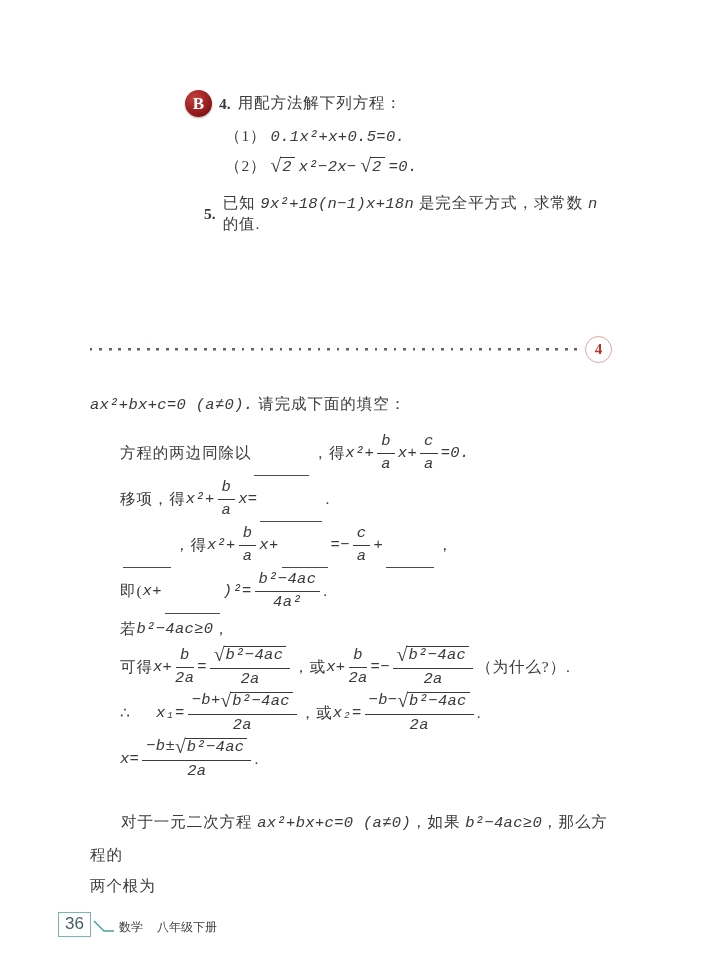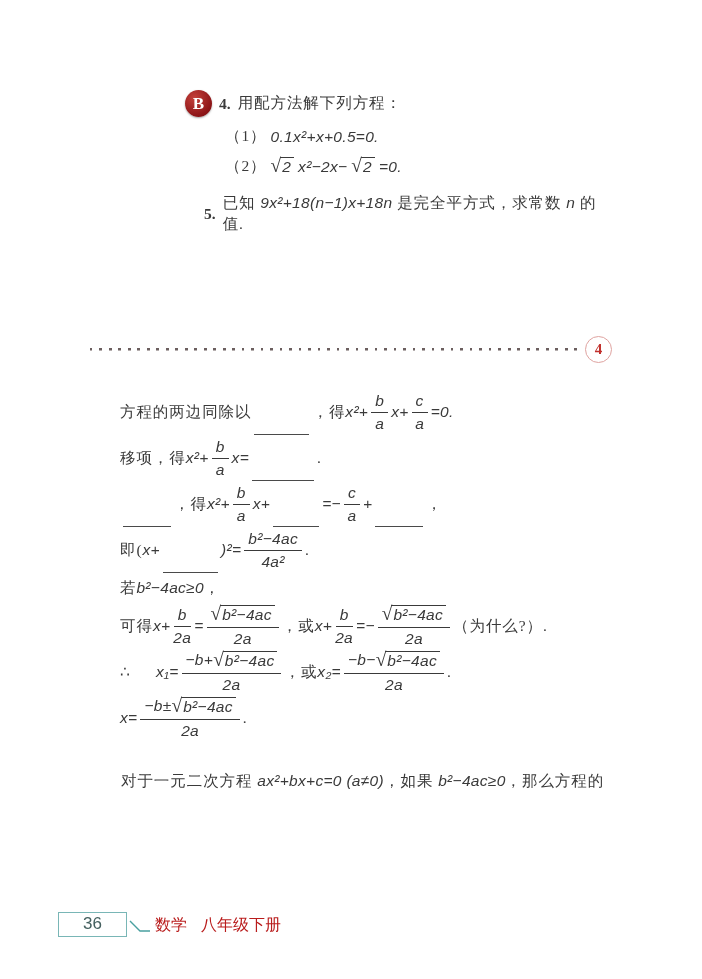--- a/index.html
+++ b/index.html
@@ -10,21 +10,21 @@
     margin:0 auto;
     background:#ffffff;
     color:#3a3a3a;
     font-family:"Liberation Serif","DejaVu Serif",serif;
     font-size:15.5px;
     overflow:hidden;
   }
   .content { padding:0 90px; }
 
   .cjk { letter-spacing:0.06em; }
-  .math { font-style:italic; font-family:Liberation Sans, sans-serif; letter-spacing:0.02em; }
+  .math { font-style:italic; font-family:Liberation Mono, monospace; letter-spacing:0.02em; }
 
   
   .ex-block { margin-left:95px; padding-top:90px; }
   .p4row { display:flex; align-items:center; gap:7px; }
   .badge-b {
     width:27px; height:27px; border-radius:50%;
     background:radial-gradient(circle at 35% 30%, #c4403a, #8c1417 70%, #6f0d10);
     color:#fff; font-weight:bold; font-size:17px;
     display:flex; align-items:center; justify-content:center;
     box-shadow:0 1px 2px rgba(0,0,0,.35);
@@ -70,25 +70,25 @@
   .dline.tall { min-height:46px; }
   .gap-l { margin-left:26px;text-align:right; }
 
   
   .conclusion { margin-top:24px; line-height:31px; }
 
   
   .footer { position:absolute; left:58px; bottom:42px; display:flex; align-items:flex-end; }
   .page-num-box {
     border:1.5px solid #79b6b6; color:#44605f;
-    font-size:17px; padding:1px 24px 2px;
+    font-size:17px; padding:1px 6px 2px;
     font-family:"Liberation Sans","DejaVu Sans",sans-serif;
     background:#fff;
   }
-  .footer-text { color:#b91c1c; font-size:16px; margin-left:4px; margin-bottom:1px; display:flex; gap:14px; font-family:"Liberation Sans","DejaVu Sans",sans-serif; }
+  .footer-text { color:#404040; font-size:12px; margin-left:4px; margin-bottom:1px; display:flex; gap:14px; font-family:"Liberation Sans","DejaVu Sans",sans-serif; }
   .connector { margin-left:2px; margin-bottom:2px; }
 </style>
 </head>
 <body>
 
 <div class="page">
   <div class="content">
 
     <div class="ex-block">
       <div class="p4row">
@@ -124,20 +124,21 @@
     </div>
 
     <div class="divider">
       <div class="dots"></div>
       <div class="circ-num">
           <span>4</span>
         </div>
     </div>
 
     <div class="para">
+      <span class="pline"><span class="math">ax²+bx+c=0 (a≠0).</span><span class="cjk"> 请完成下面的填空：</span></span>
     </div>
 
     <div class="deriv">
 
       <div class="dline tall">
         <span class="cjk">方程的两边同除以</span>
           <span class="blank"></span>
           <span class="cjk">，得 </span>
         <span class="math">x²+</span>
         <span class="frac">
@@ -280,20 +281,21 @@
           </span>
         <span class="cjk">.</span>
       </div>
 
     </div>
 
     <div class="conclusion">
       <span class="pline indent">
         <span class="cjk">对于一元二次方程 </span><span class="math">ax²+bx+c=0 (a≠0)</span><span class="cjk">，如果 </span><span class="math">b²−4ac≥0</span><span class="cjk">，那么方程的</span>
       </span>
+      <span class="pline cjk">两个根为</span>
     </div>
 
   </div>
 
   <div class="footer">
     <span class="page-num-box"><span>36</span></span>
     <svg class="connector" width="22" height="15" viewBox="0 0 22 15">
         <path d="M1,1 L11,11 L21,11" stroke="#4aa0a0" stroke-width="1.4" fill="none"></path>
       </svg>
     <span class="footer-text">

